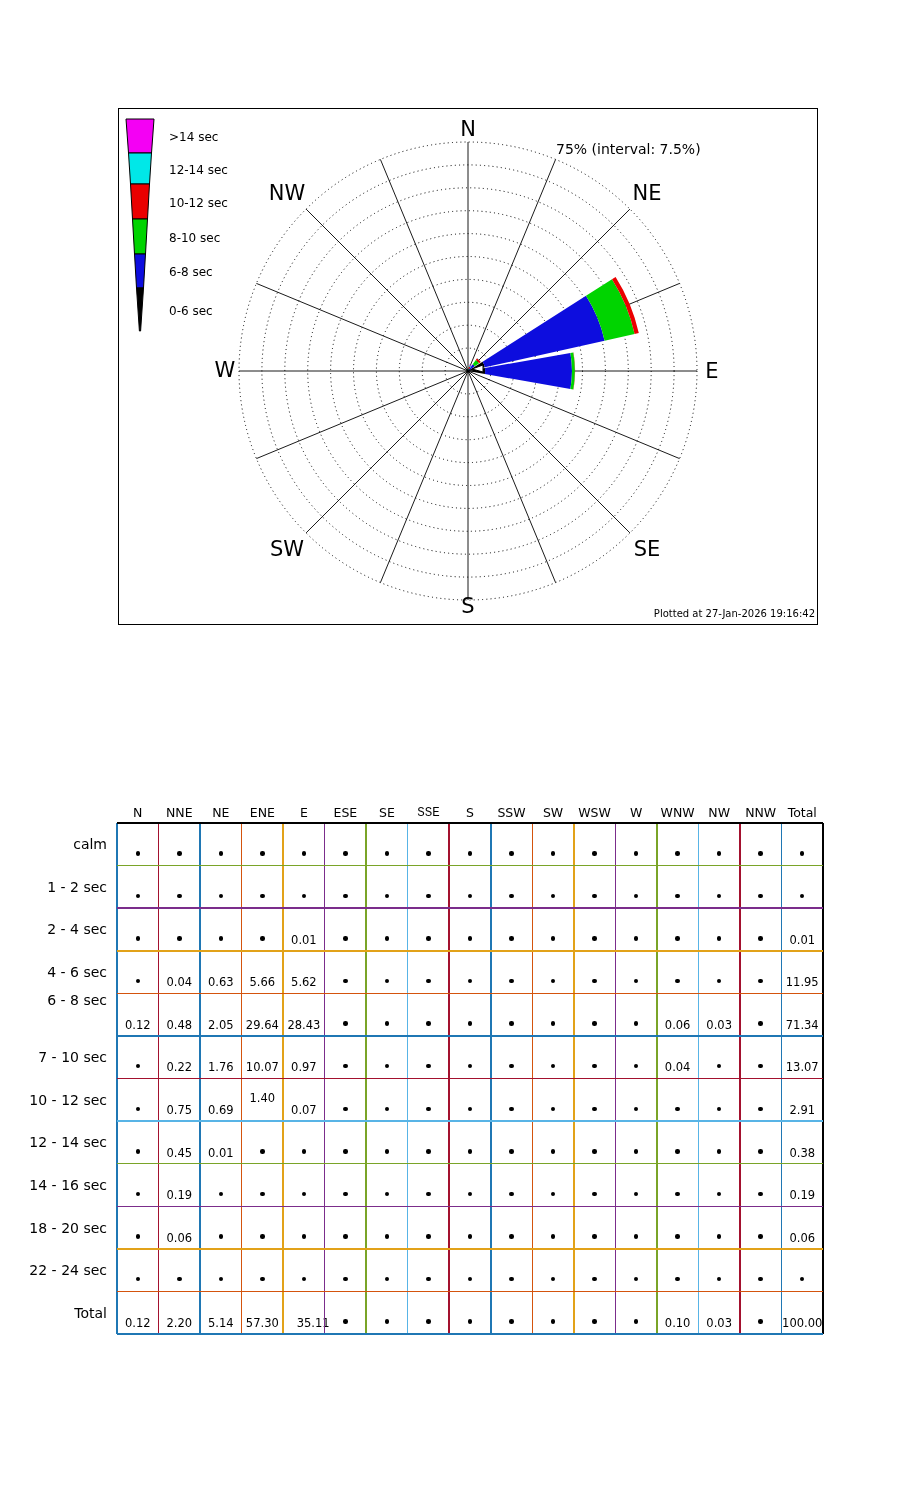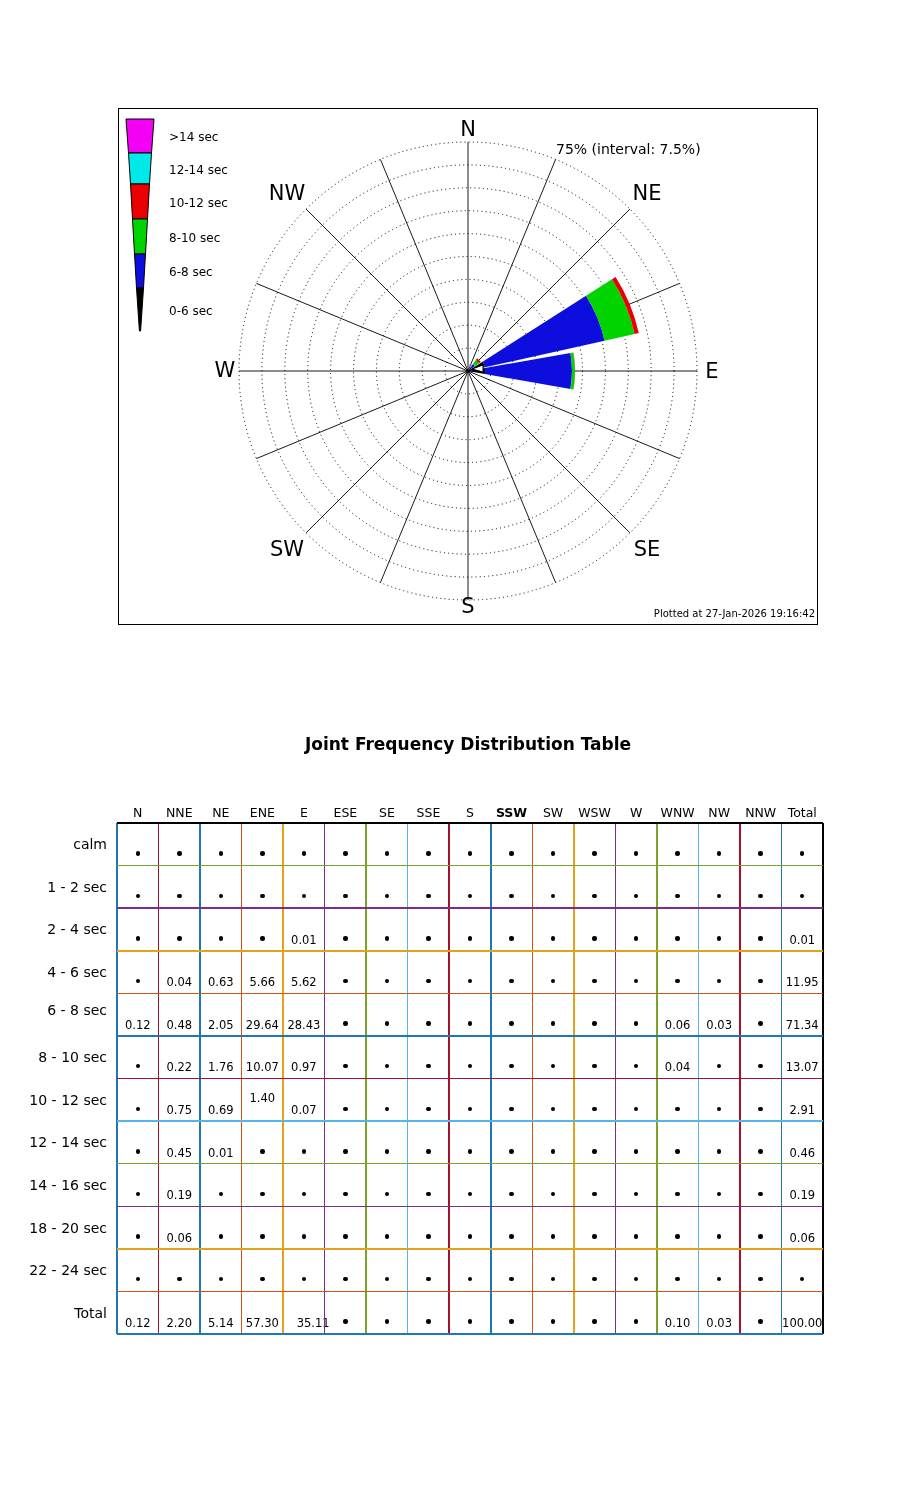--- a/index.html
+++ b/index.html
@@ -107,46 +107,45 @@
         <div class="legend-label" style="left: 50px; top: 128.5px;">8-10 sec</div>
         <div class="legend-label" style="left: 50px; top: 163px;">6-8 sec</div>
         <div class="legend-label" style="left: 50px; top: 201.5px;">0-6 sec</div>
       </div>
   </div>
 
   <div class="abs" id="rose-annotation">75% (interval: 7.5%)</div>
 
   <div class="abs" id="rose-footer">Plotted at 27-Jan-2026 19:16:42</div>
 
-  <div class="abs" id="table-title">Joint Frequency Distribution Table</div>
 
   <div class="abs" id="jfd-table">
       <div class="col-header" style="left: 0px; width: 41.5294px;">N</div>
       <div class="col-header" style="left: 41.5294px; width: 41.5294px;">NNE</div>
       <div class="col-header" style="left: 83.0588px; width: 41.5294px;">NE</div>
       <div class="col-header" style="left: 124.588px; width: 41.5294px;">ENE</div>
       <div class="col-header" style="left: 166.118px; width: 41.5294px;">E</div>
       <div class="col-header" style="left: 207.647px; width: 41.5294px;">ESE</div>
       <div class="col-header" style="left: 249.176px; width: 41.5294px;">SE</div>
-      <div class="col-header" style="left: 290.706px; width: 41.5294px;">SSE</div>
+      <div class="col-header" style="left: 290.706px; width: 41.5294px; font-family: Liberation Mono, monospace;">SSE</div>
       <div class="col-header" style="left: 332.235px; width: 41.5294px;">S</div>
-      <div class="col-header" style="left: 373.765px; width: 41.5294px; font-weight: bold;">SSW</div>
+      <div class="col-header" style="left: 373.765px; width: 41.5294px;">SSW</div>
       <div class="col-header" style="left: 415.294px; width: 41.5294px;">SW</div>
       <div class="col-header" style="left: 456.824px; width: 41.5294px;">WSW</div>
       <div class="col-header" style="left: 498.353px; width: 41.5294px;">W</div>
       <div class="col-header" style="left: 539.882px; width: 41.5294px;">WNW</div>
       <div class="col-header" style="left: 581.412px; width: 41.5294px;">NW</div>
       <div class="col-header" style="left: 622.941px; width: 41.5294px;">NNW</div>
       <div class="col-header" style="left: 664.471px; width: 41.5294px;">Total</div>
       <div class="row-label" style="top: 0px; height: 42.5833px;">calm</div>
       <div class="row-label" style="top: 42.5833px; height: 42.5833px;">1 - 2  sec</div>
       <div class="row-label" style="top: 85.1667px; height: 42.5833px;">2 - 4  sec</div>
       <div class="row-label" style="top: 127.75px; height: 42.5833px;">4 - 6  sec</div>
-      <div class="row-label" style="top: 166px; height: 42.5833px;">6 - 8  sec</div>
-      <div class="row-label" style="top: 212.917px; height: 42.5833px;">8 - 10 sec</div>
+      <div class="row-label" style="top: 156px; height: 42.5833px;">6 - 8  sec</div>
+      <div class="row-label" style="top: 212.917px; height: 42.5833px;">7 - 10 sec</div>
       <div class="row-label" style="top: 255.5px; height: 42.5833px;">10 - 12 sec</div>
       <div class="row-label" style="top: 298.083px; height: 42.5833px;">12 - 14 sec</div>
       <div class="row-label" style="top: 340.667px; height: 42.5833px;">14 - 16 sec</div>
       <div class="row-label" style="top: 383.25px; height: 42.5833px;">18 - 20 sec</div>
       <div class="row-label" style="top: 425.833px; height: 42.5833px;">22 - 24 sec</div>
       <div class="row-label" style="top: 468.417px; height: 42.5833px;">Total</div>
       <div class="cell" style="left: 0px; top: 0px; width: 41.5294px; height: 42.5833px;">
         <span class="dot"></span>
       </div>
       <div class="cell" style="left: 41.5294px; top: 0px; width: 41.5294px; height: 42.5833px;">
@@ -488,21 +487,21 @@
       </div>
       <div class="cell" style="left: 539.882px; top: 298.083px; width: 41.5294px; height: 42.5833px;">
         <span class="dot"></span>
       </div>
       <div class="cell" style="left: 581.412px; top: 298.083px; width: 41.5294px; height: 42.5833px;">
         <span class="dot"></span>
       </div>
       <div class="cell" style="left: 622.941px; top: 298.083px; width: 41.5294px; height: 42.5833px;">
         <span class="dot"></span>
       </div>
-      <div class="cell" style="left: 664.471px; top: 298.083px; width: 41.5294px; height: 42.5833px;">0.46</div>
+      <div class="cell" style="left: 664.471px; top: 298.083px; width: 41.5294px; height: 42.5833px;">0.38</div>
       <div class="cell" style="left: 0px; top: 340.667px; width: 41.5294px; height: 42.5833px;">
         <span class="dot"></span>
       </div>
       <div class="cell" style="left: 41.5294px; top: 340.667px; width: 41.5294px; height: 42.5833px;">0.19</div>
       <div class="cell" style="left: 83.0588px; top: 340.667px; width: 41.5294px; height: 42.5833px;">
         <span class="dot"></span>
       </div>
       <div class="cell" style="left: 124.588px; top: 340.667px; width: 41.5294px; height: 42.5833px;">
         <span class="dot"></span>
       </div>

